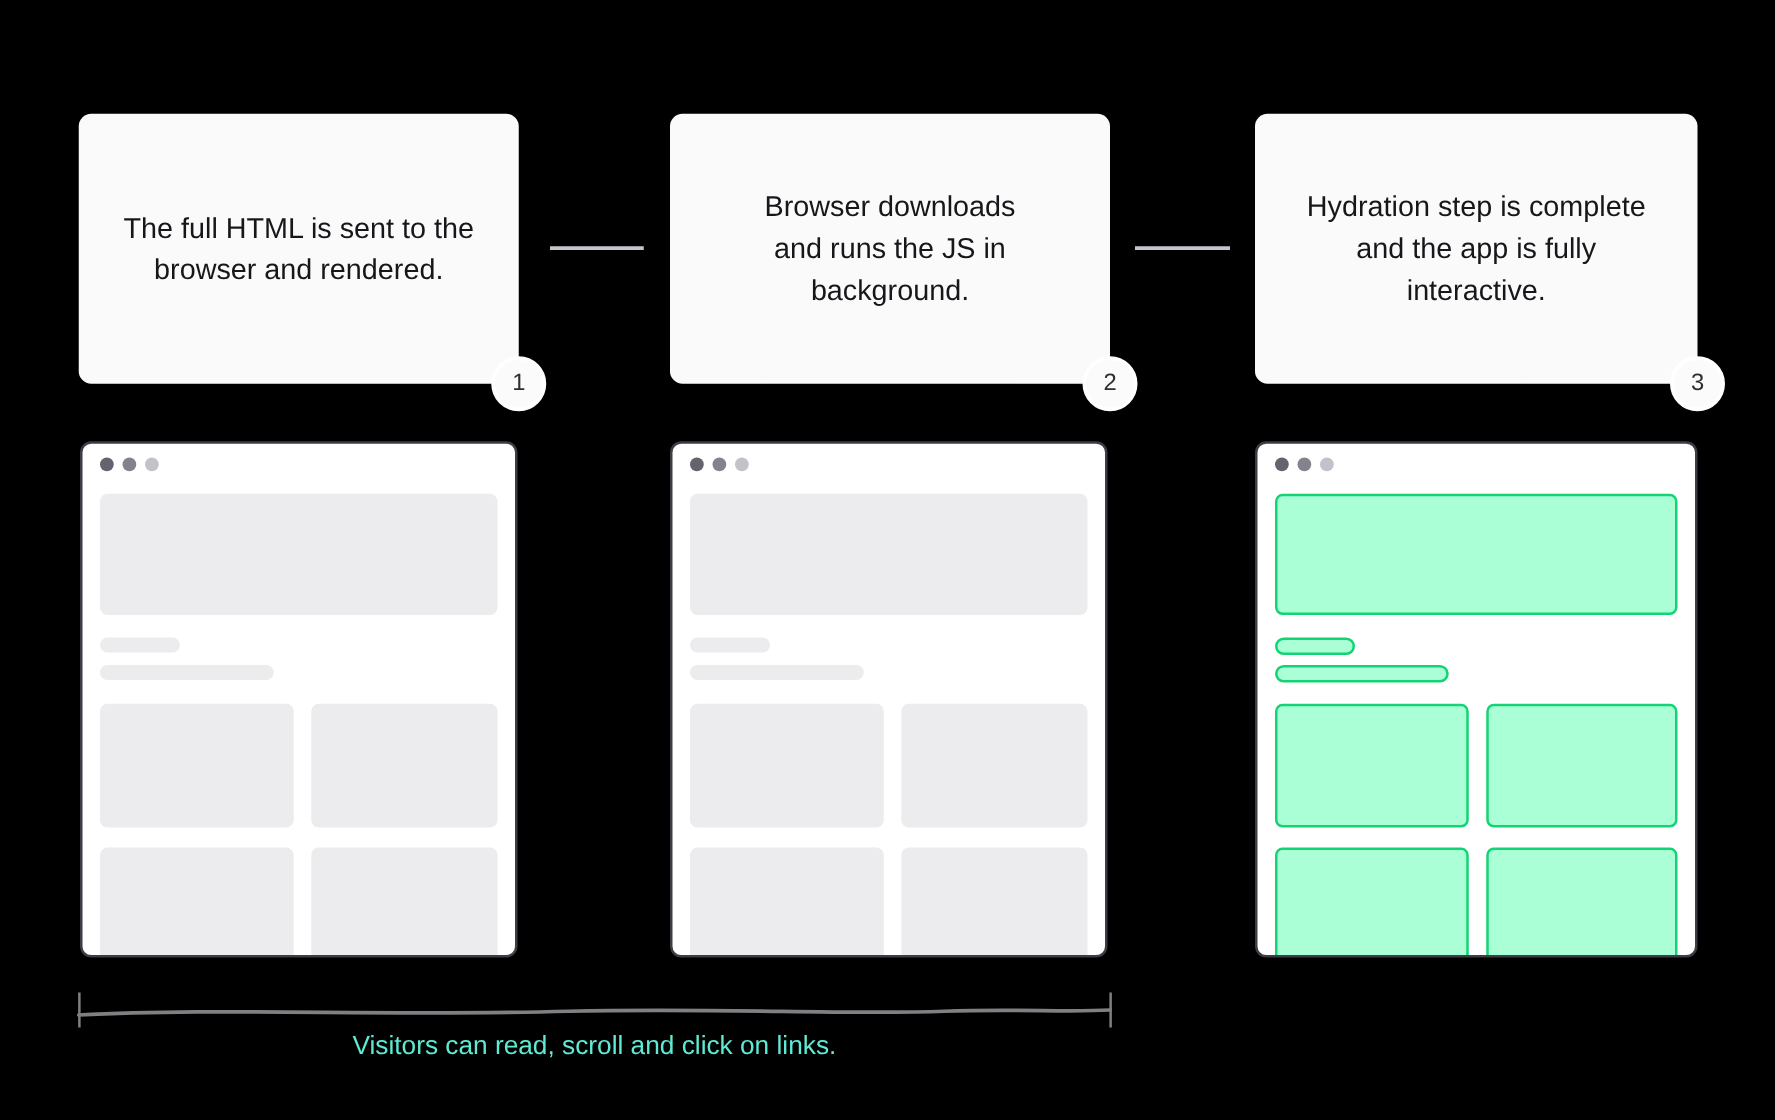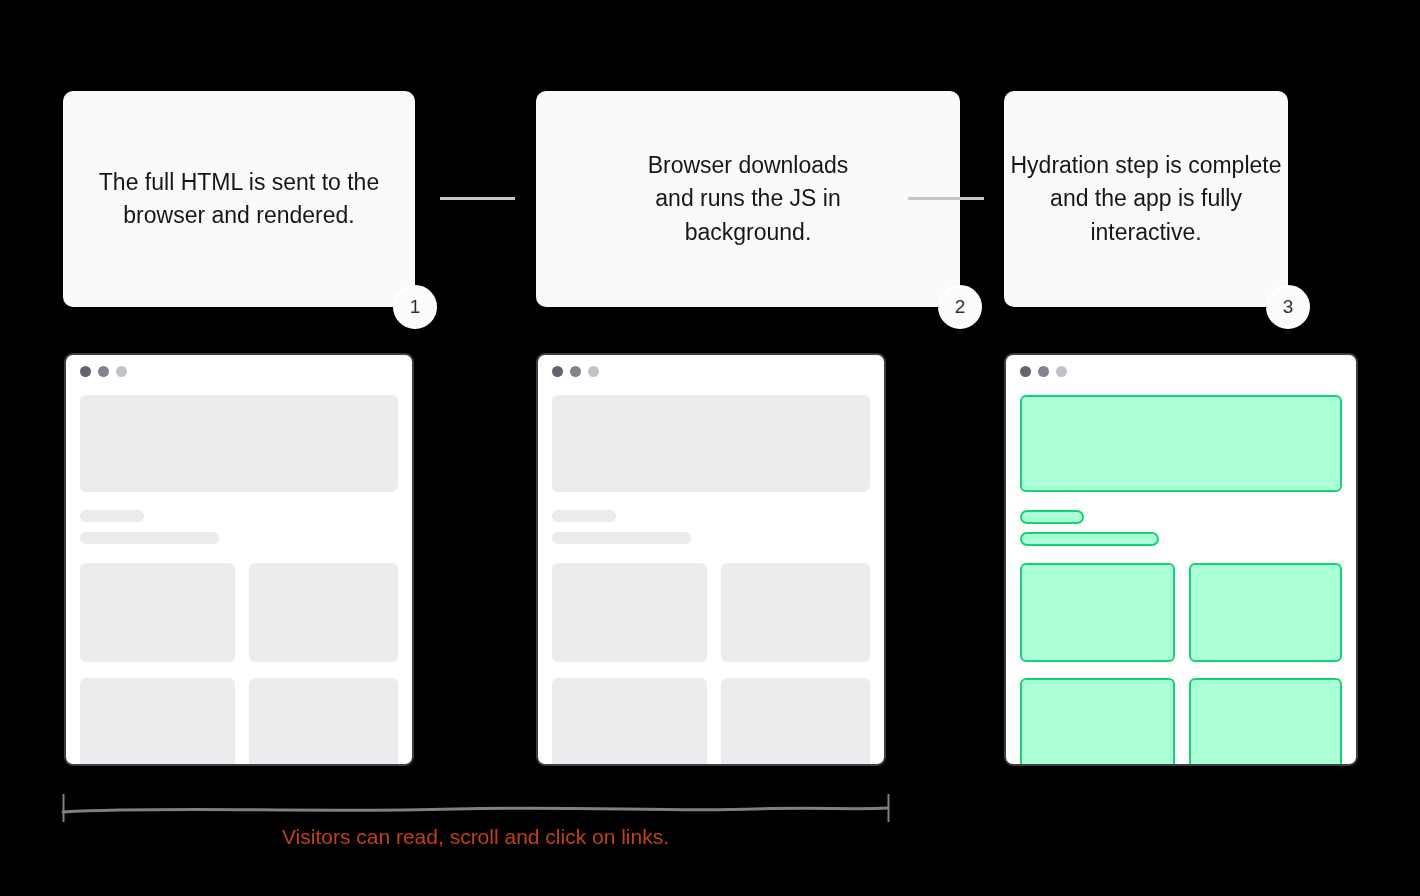--- a/index.html
+++ b/index.html
@@ -13,22 +13,22 @@
   .canvas { position:absolute; inset:0;margin-top:16px; }
 
   
   .card {
     position:absolute; top:75px; height:216px;
     background:#fafafa; border-radius:10px;
     display:flex; align-items:center; justify-content:center;
     text-align:center;
   }
   .card-1 { left:63px;  width:352px; }
-  .card-2 { left:536px; width:424px; }
-  .card-3 { left:1004px; width:284px; }
+  .card-2 { left:536px; width:352px; }
+  .card-3 { left:1004px; width:354px; }
   .card-text {
     font-size:23px; line-height:1.45; color:#17171b;
   }
   .card-1 .card-text { max-width:286px; }
   .card-2 .card-text { max-width:240px; }
   .card-3 .card-text { max-width:304px; }
 
   .badge {
     position:absolute; right:-22px; bottom:-22px;
     width:44px; height:44px; border-radius:50%;
@@ -72,21 +72,21 @@
   .b3 .block {
     background:#abffd7;
     border:2px solid #13d374;
   }
   .b3 .pill-1, .b3 .pill-2 { height:14px; }
 
   
   .bracket { position:absolute; left:55px; top:772px; width:845px; height:40px; }
   .caption {
     position:absolute; left:63px; top:809px; width:825px;
-    text-align:center; font-size:21px; color:#c2410c;
+    text-align:center; font-size:21px; color:#5eead4;
   }
 </style>
 </head>
 <body>
 
 <div class="canvas">
 
   <div class="card card-1">
     <div class="card-text">The full HTML is sent to the browser and rendered.</div>
     <div class="badge">

